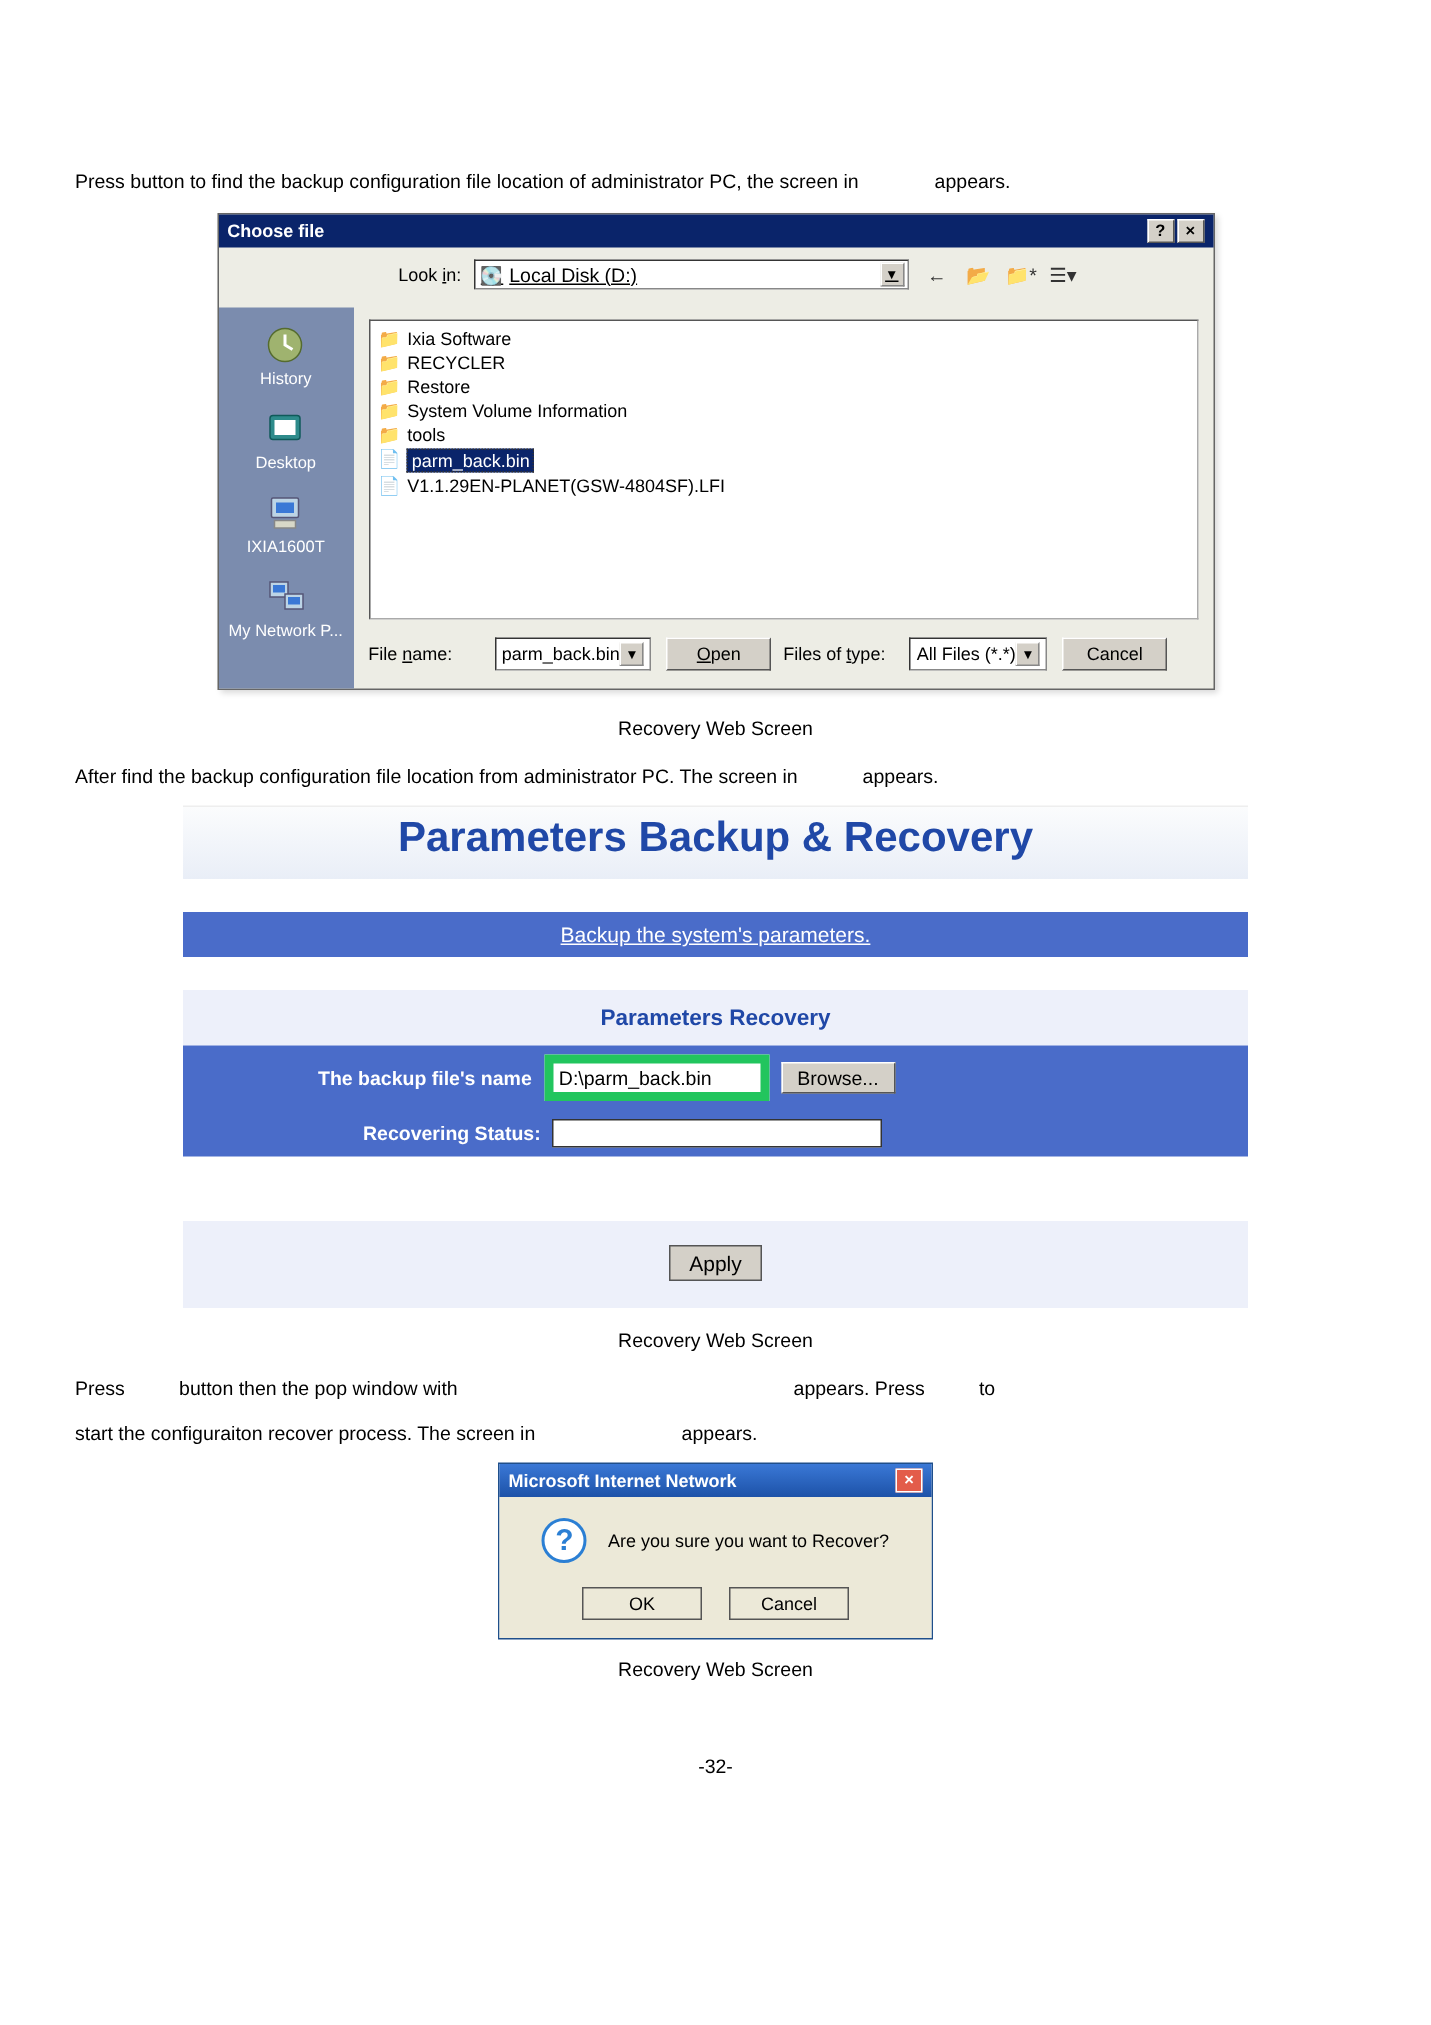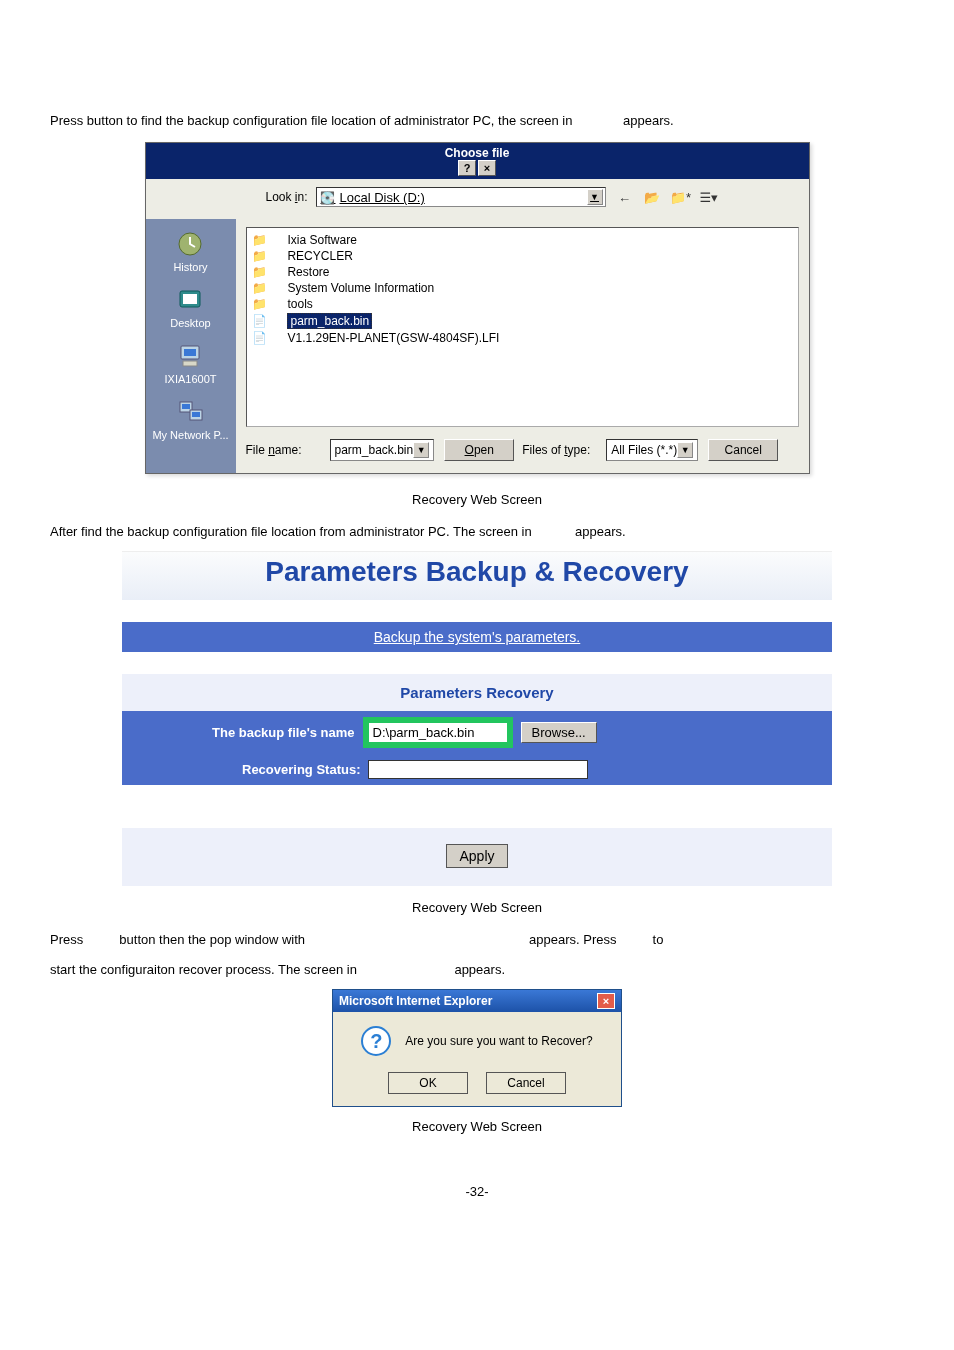--- a/index.html
+++ b/index.html
@@ -20,25 +20,24 @@
     margin: 10px auto 18px;
     border: 1px solid #666;
     background: #EDEDE5;
     box-shadow: 2px 2px 4px rgba(0,0,0,.15);
   }
   .choose-title {
     background: #0A246A;
     color: #fff;
     font-weight: bold;
     font-size: 12px;
-    padding: 3px 24px;
+    padding: 3px 6px;
     display: flex;
     align-items: center;
     justify-content: space-between;
-    flex-direction: column;
   }
   .choose-title-btns { display: flex; gap: 2px; }
   .win-btn {
     width: 18px; height: 16px;
     background: #D4D0C8;
     border: 1px solid #fff;
     border-right-color: #555; border-bottom-color: #555;
     font-size: 11px; font-weight: bold;
     display: flex; align-items: center; justify-content: center;
     color: #000;
@@ -73,21 +72,21 @@
     display: flex; align-items: center; justify-content: center;
     font-size: 13px; color: #333;
   }
   .file-list {
     border: 1px inset #aaa;
     background: #fff;
     height: 200px;
     padding: 4px 6px;
     margin-bottom: 12px;
   }
-  .fl-item { display: flex; align-items: center; gap: 20px; font-size: 12px; padding: 1px 0; }
+  .fl-item { display: flex; align-items: flex-start; gap: 4px; font-size: 12px; padding: 1px 0; }
   .fl-item.sel span.name { background: #0A246A; color: #fff; padding: 0 2px; border: 1px dotted #333; }
   .bottom-rows { display: flex; flex-direction: row; gap: 8px; }
   .brow { display: flex; align-items: center; gap: 10px; }
   .brow-label { width: 74px; font-size: 12px; }
   .brow-input {
     flex: 1;
     border: 1px inset #888;
     background: #fff;
     display: flex; align-items: center; justify-content: space-between;
     padding: 2px 4px;
@@ -371,21 +370,21 @@
   <span> to</span>
 </p>
 <p class="para">
   <span>start the configuraiton recover process. The screen in </span>
   &nbsp;&nbsp;&nbsp;&nbsp;&nbsp;&nbsp;&nbsp;&nbsp;&nbsp;&nbsp;&nbsp;&nbsp;&nbsp;&nbsp;&nbsp;&nbsp;&nbsp;&nbsp;&nbsp;&nbsp;&nbsp;&nbsp;&nbsp;&nbsp;&nbsp;
   <span>appears.</span>
 </p>
 
 <div class="ie-dialog">
   <div class="ie-title">
-    <span>Microsoft Internet Explorer</span>
+    <span>Microsoft Internet Network</span>
     <div class="ie-close">×</div>
   </div>
   <div class="ie-body">
     <div class="ie-msg">
       <div class="ie-qicon">?</div>
       <span>Are you sure you want to Recover?</span>
     </div>
     <div class="ie-btns">
       <div class="ie-btn">OK</div>
       <div class="ie-btn">Cancel</div>

